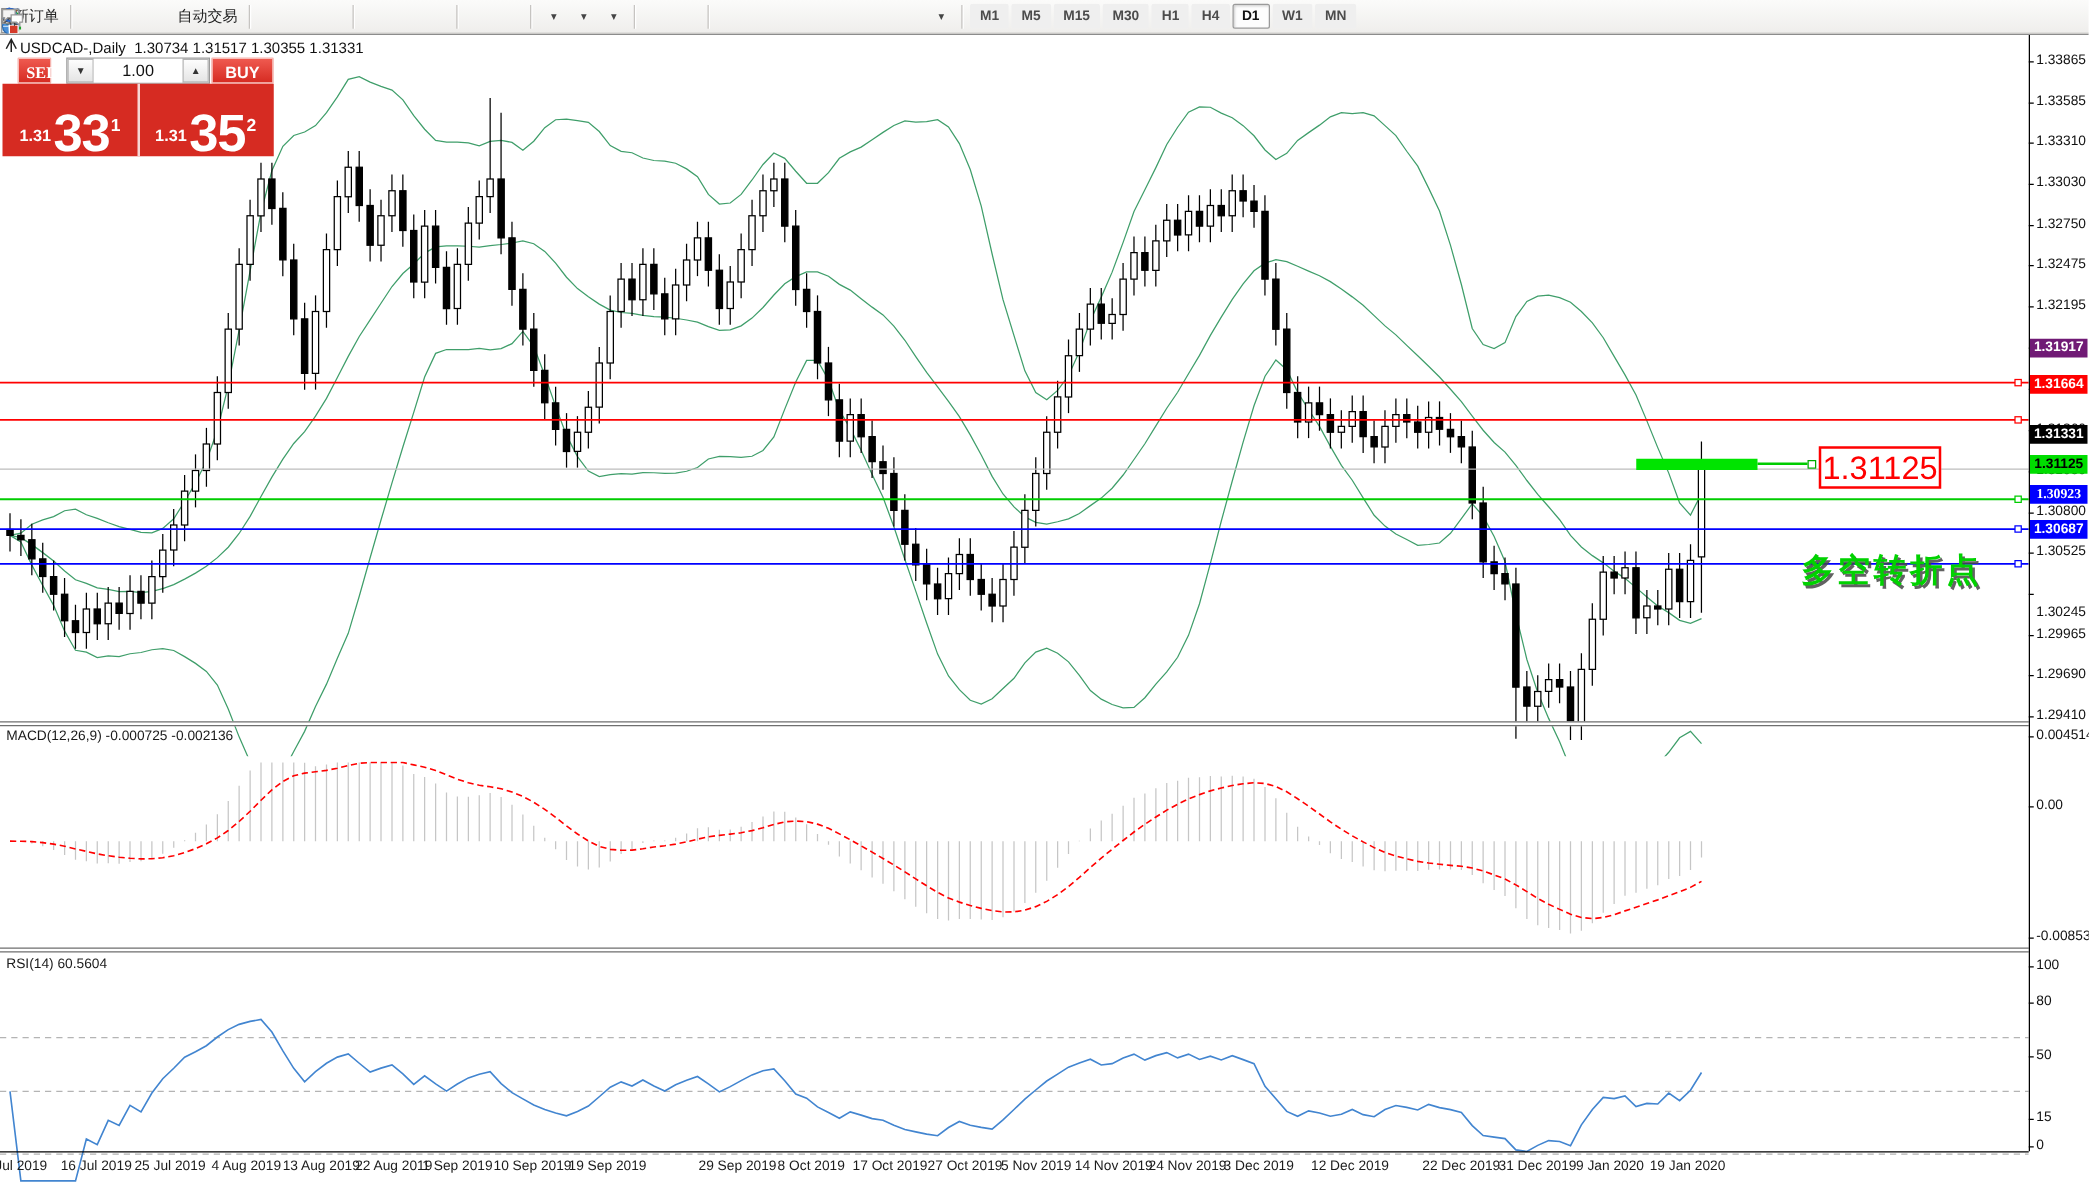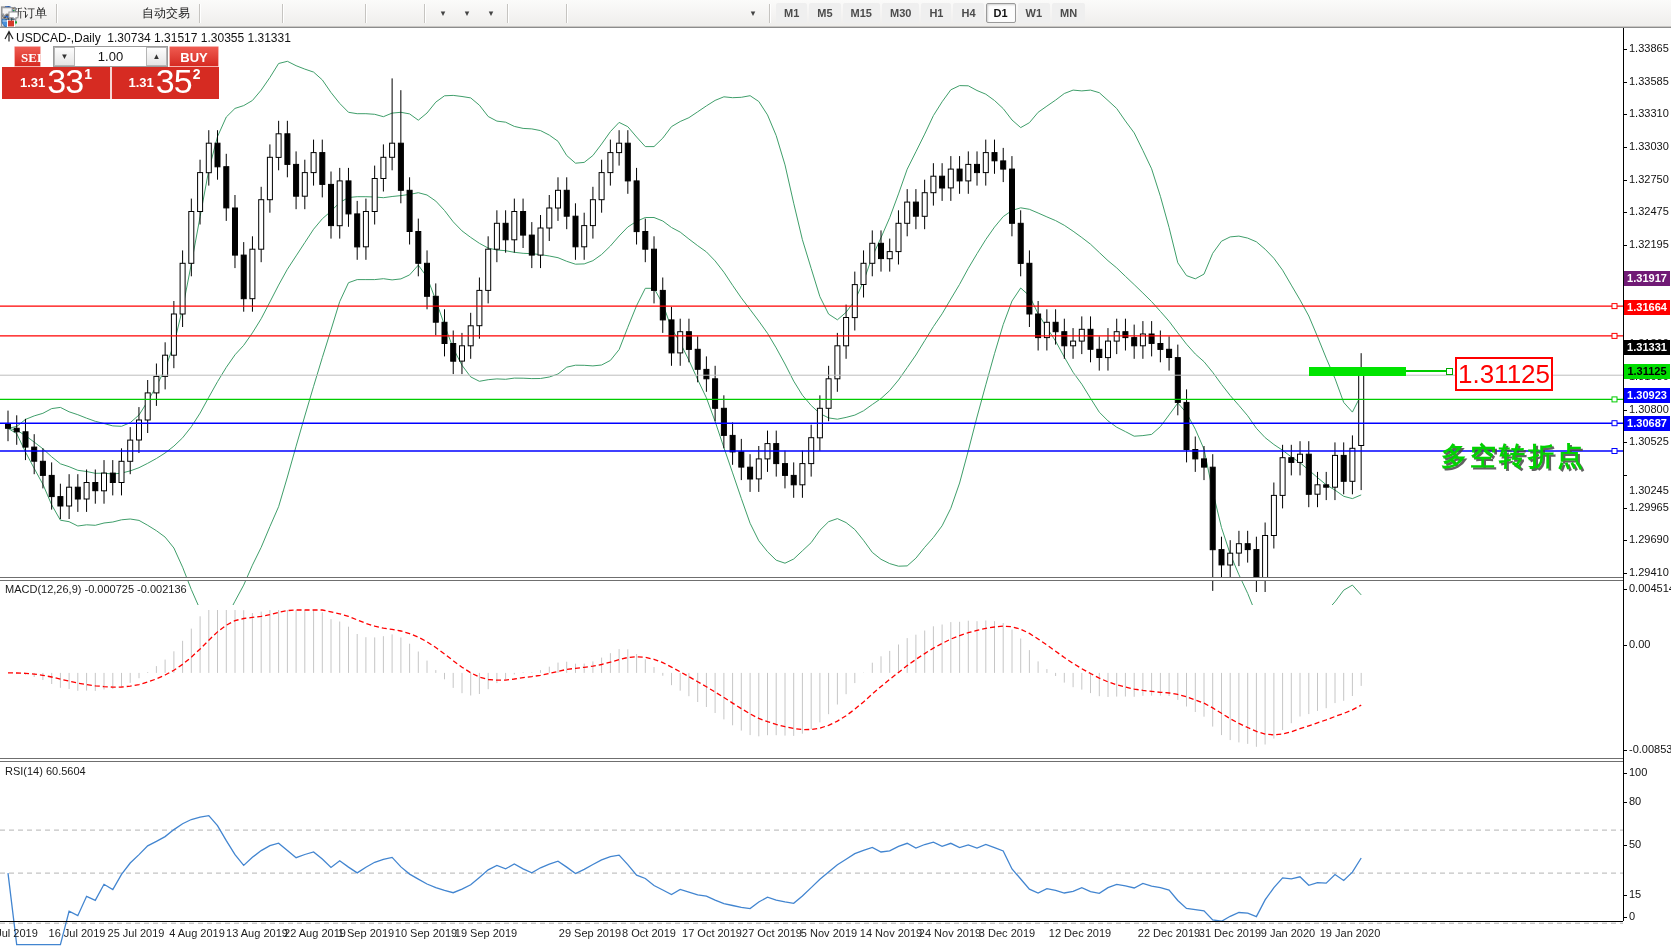--- a/index.html
+++ b/index.html
@@ -35,25 +35,25 @@
   #symline{position:absolute;left:16px;top:31px;font-size:12px;color:#111;white-space:nowrap;}
   #symmark{position:absolute;left:4px;top:30px;}
   #trade{position:absolute;left:2px;top:46px;width:217px;height:63px;}
   #trade .btn{position:absolute;top:0;height:21px;box-sizing:border-box;background:linear-gradient(#ef5a50,#d62b22);
       border:1px solid #f5b3ae;color:#fff;font-weight:bold;font-size:13px;text-align:center;line-height:19px;border-radius:1px;}
   #sellbtn{left:12px;width:27px;font-family:Liberation Serif, serif;} #buybtn{left:167px;width:50px;}
   #volbox{position:absolute;left:51px;top:0;width:115px;height:21px;background:#fff;border:1px solid #9b9b9b;box-sizing:border-box;display:flex;}
   #volbox .st{width:19px;background:linear-gradient(#fdfdfd,#e5e5e5);border:1px solid #b5b5b5;font-size:8px;color:#333;
       display:flex;align-items:center;justify-content:center;}
   #volval{flex:1;border:none;text-align:center;font-size:13px;font-family:inherit;color:#111;outline:none;min-width:0;}
-  #bigrow{position:absolute;left:0;top:21px;width:217px;height:32px;background:#d62b22;display:flex;}
+  #bigrow{position:absolute;left:0;top:21px;width:217px;height:58px;background:#d62b22;display:flex;}
   .bighalf{width:108px;color:#fff;display:flex;align-items:flex-end;justify-content:center;padding-bottom:3px;box-sizing:border-box;}
   .bighalf.rt{border-left:2px solid #f7d6d4;width:107px;}
   .bp-small{font-size:13px;font-weight:bold;margin-right:2px;line-height:26px;}
-  .bp-big{font-size:34px;font-weight:normal;line-height:30px;letter-spacing:-1px;}
+  .bp-big{font-size:42px;font-weight:bold;line-height:30px;letter-spacing:-1px;}
   .bp-sup{font-size:14px;font-weight:bold;line-height:44px;margin-left:1px;}
   
   #hl-bar{position:absolute;background:#00e400;}
   #hl-line{position:absolute;height:2px;background:#00cc00;}
   #hl-anchor{position:absolute;width:5px;height:5px;border:1px solid #00aa00;background:#fff;}
   #callout{position:absolute;border:2px solid #ff0000;background:#fff;color:#ff0000;font-size:26px;
            text-align:center;box-sizing:border-box;line-height:30px;letter-spacing:0px;}
   #turnpoint{position:absolute;font-size:26px;font-weight:bold;color:#00d200;letter-spacing:3px;
              text-shadow:2px 2px 0 rgba(70,70,70,.85);white-space:nowrap;margin-top:16px;}
 </style>
@@ -855,21 +855,21 @@
 <div class="tickmark" style="top: 845px;"></div>
 <div class="tick" style="top: 838px;">50</div>
 <div class="tickmark" style="top: 895px;"></div>
 <div class="tick" style="top: 888px;">15</div>
 <div class="tickmark" style="top: 917px;"></div>
 <div class="tick" style="top: 910px;">0</div>
 <div class="axlabel" style="top: 271px; background: #701a75; color: rgb(255, 255, 255);">1.31917</div>
 <div class="axlabel" style="top: 300px; background: rgb(255, 0, 0); color: rgb(255, 255, 255);">1.31664</div>
 <div class="axlabel" style="top: 340px; background: rgb(0, 0, 0); color: rgb(255, 255, 255);">1.31331</div>
 <div class="axlabel" style="top: 364px; background: rgb(0, 221, 0); color: rgb(0, 0, 0);">1.31125</div>
-<div class="axlabel" style="top: 388px; background: rgb(0, 0, 255); color: rgb(255, 255, 255);">1.30923</div>
+<div class="axlabel" style="top: 388px; background: rgb(0, 0, 255); color: rgb(255, 255, 255); font-family: Liberation Serif, serif;">1.30923</div>
 <div class="axlabel" style="top: 416px; background: rgb(0, 0, 255); color: rgb(255, 255, 255);">1.30687</div>
 <div class="datelbl" style="left: 17px;">Jul 2019</div>
 <div class="datelbl" style="left: 77px;">16 Jul 2019</div>
 <div class="datelbl" style="left: 136px;">25 Jul 2019</div>
 <div class="datelbl" style="left: 197px;">4 Aug 2019</div>
 <div class="datelbl" style="left: 257px;">13 Aug 2019</div>
 <div class="datelbl" style="left: 315px;">22 Aug 2019</div>
 <div class="datelbl" style="left: 366px;">1 Sep 2019</div>
 <div class="datelbl" style="left: 426px;">10 Sep 2019</div>
 <div class="datelbl" style="left: 486px;">19 Sep 2019</div>

